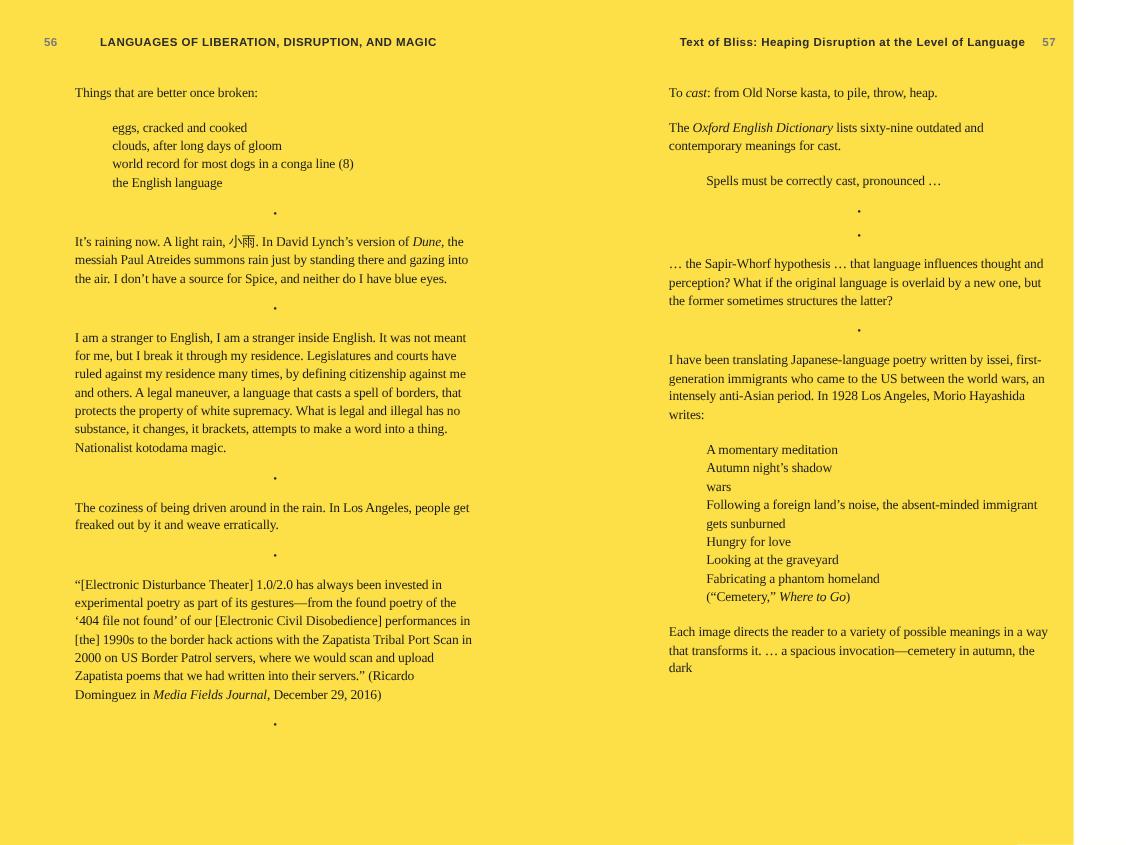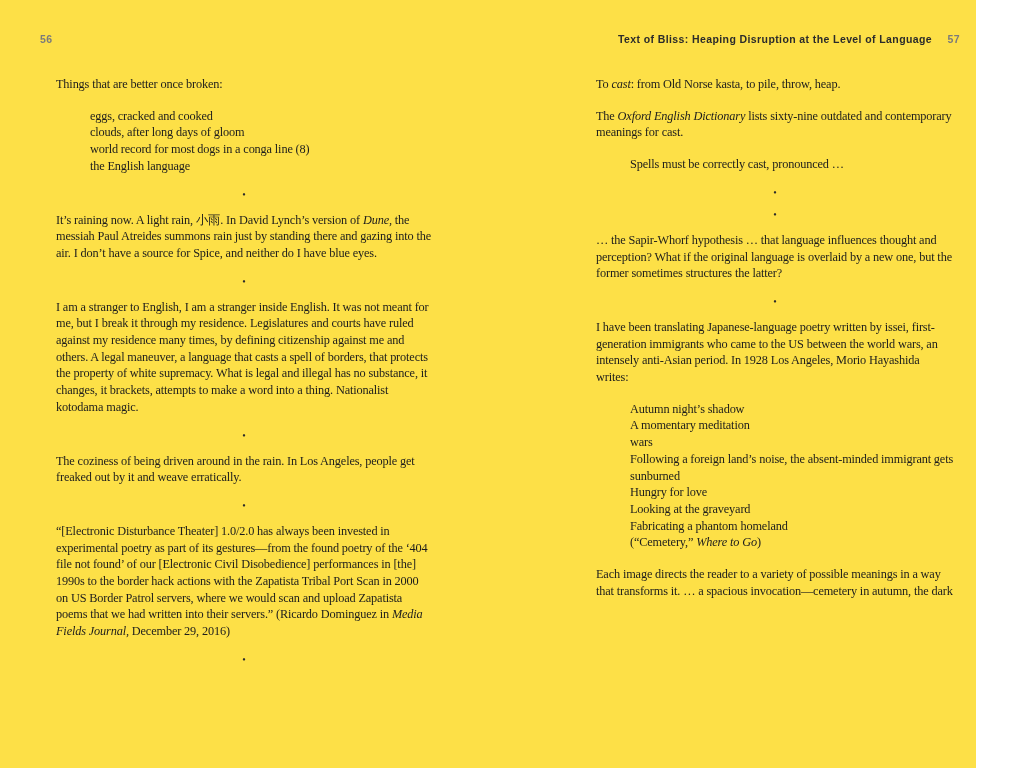--- a/index.html
+++ b/index.html
@@ -48,21 +48,21 @@
     font-family: "Liberation Sans", sans-serif;
     font-weight: bold;
     font-size: 10.5px;
   }
   .page-left  .pageno { left: -16px; }
   .page-right .pageno { right: -6px; }
 
   .page-body {
     position: absolute;
     top: 76px;
-    left: 0;
+    left: 12px;
     right: 0;
     font-size: 12.3px;
     line-height: 16.7px;
     letter-spacing: -0.15px;
     text-align: left;
   }
   .para  { margin: 0 0 15px 0; }
   .quote { margin-left: 34px; margin-bottom: 8px; }
   .verse { margin: 5px 0 15px 34px; }
   .verse-line { }
@@ -76,20 +76,21 @@
   .it { font-style: italic; }
 </style>
 </head>
 <body>
 
 <div class="spread">
 
   <section class="page page-left">
     <header class="running-header">
       <span class="pageno">56</span>
+      <span class="runhead">LANGUAGES OF LIBERATION, DISRUPTION, AND MAGIC</span>
     </header>
     <div class="page-body">
         <p class="para"><span>Things that are better once broken:</span></p>
         <div class="verse">
           <div class="verse-line"><span>eggs, cracked and cooked</span></div>
           <div class="verse-line"><span>clouds, after long days of gloom</span></div>
           <div class="verse-line"><span>world record for most dogs in a conga line (8)</span></div>
           <div class="verse-line"><span>the English language</span></div>
         </div>
         <div class="sep"><span>•</span></div>
@@ -114,22 +115,22 @@
         <p class="para"><span>The </span><span class="it">Oxford English Dictionary</span><span> lists sixty-nine outdated and contemporary meanings for cast.</span></p>
         <div class="verse">
           <div class="verse-line"><span>Spells must be correctly cast, pronounced …</span></div>
         </div>
         <div class="sep"><span>•</span></div>
         <div class="sep"><span>•</span></div>
         <p class="para"><span>… the Sapir-Whorf hypothesis … that language influences thought and perception? What if the original language is overlaid by a new one, but the former sometimes structures the latter?</span></p>
         <div class="sep"><span>•</span></div>
         <p class="para"><span>I have been translating Japanese-language poetry written by issei, first-generation immigrants who came to the US between the world wars, an intensely anti-Asian period. In 1928 Los Angeles, Morio Hayashida writes:</span></p>
         <div class="verse">
+          <div class="verse-line"><span>A momentary meditation</span></div>
           <div class="verse-line"><span>Autumn night’s shadow</span></div>
-          <div class="verse-line"><span>A momentary meditation</span></div>
           <div class="verse-line"><span>wars</span></div>
           <div class="verse-line"><span>Following a foreign land’s noise, the absent-minded immigrant gets sunburned</span></div>
           <div class="verse-line"><span>Hungry for love</span></div>
           <div class="verse-line"><span>Looking at the graveyard</span></div>
           <div class="verse-line"><span>Fabricating a phantom homeland</span></div>
           <div class="verse-line"><span>(“Cemetery,” </span><span class="it">Where to Go</span><span>)</span></div>
         </div>
         <p class="para"><span>Each image directs the reader to a variety of possible meanings in a way that transforms it. … a spacious invocation—cemetery in autumn, the dark</span></p>
       </div>
   </section>

